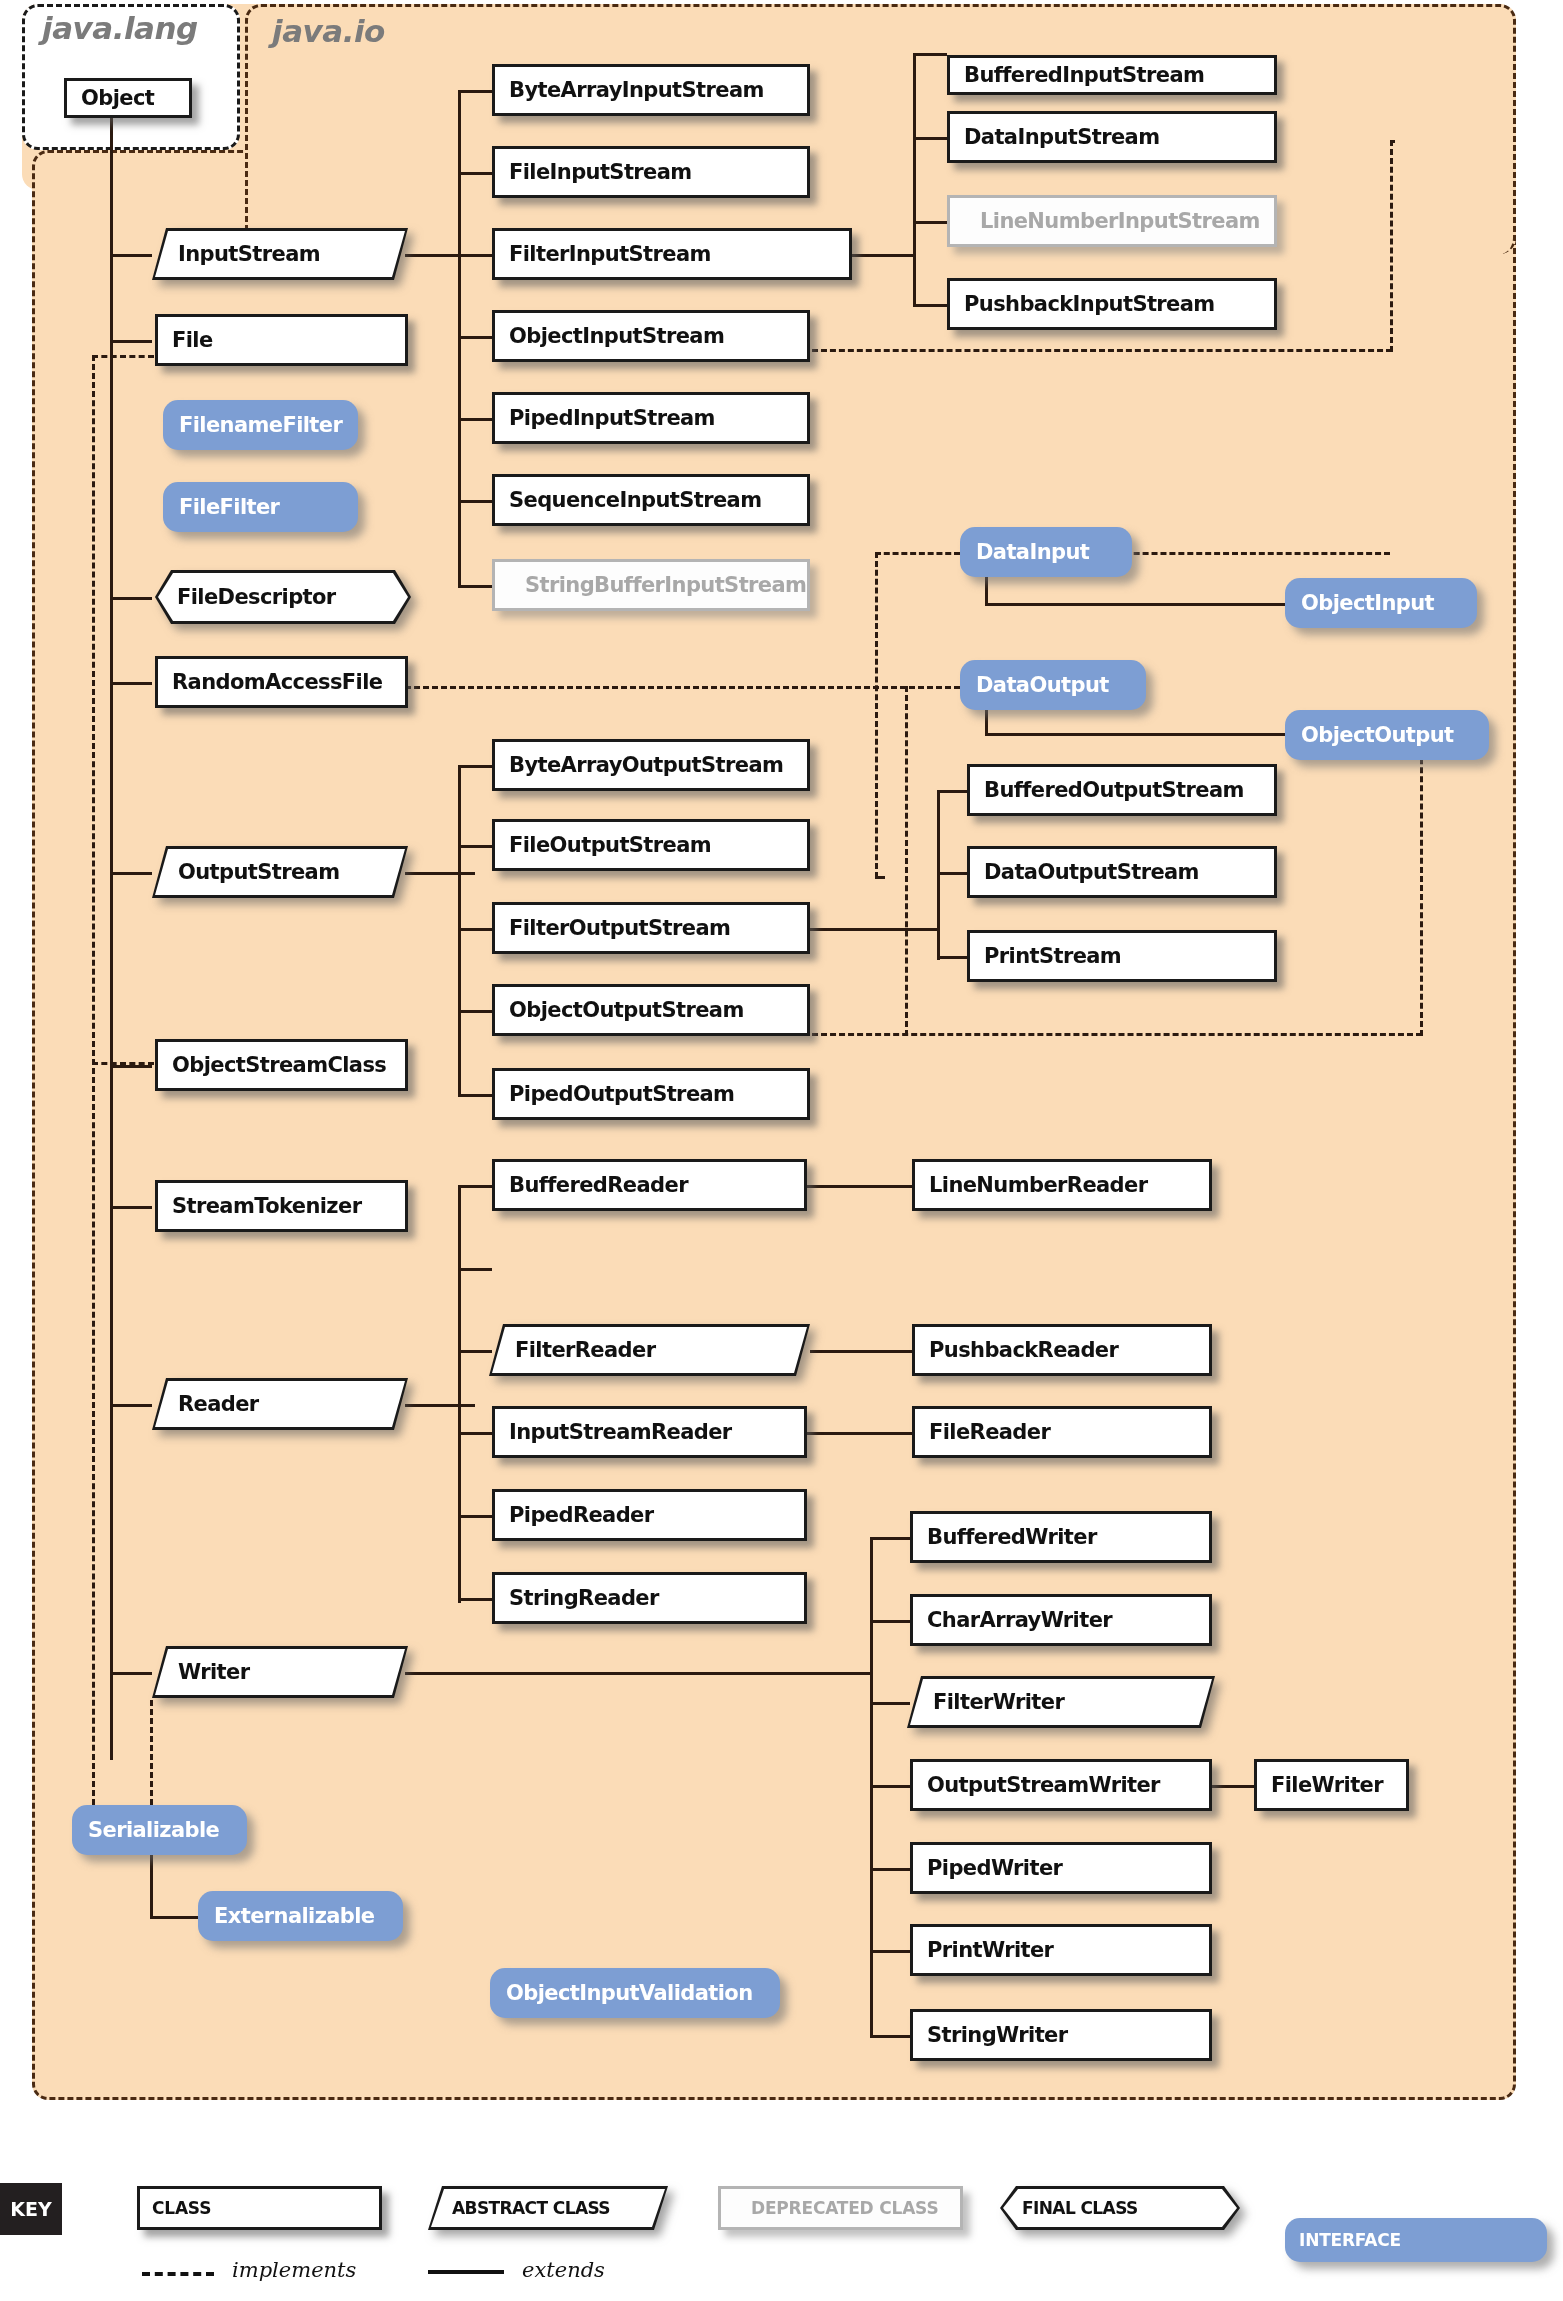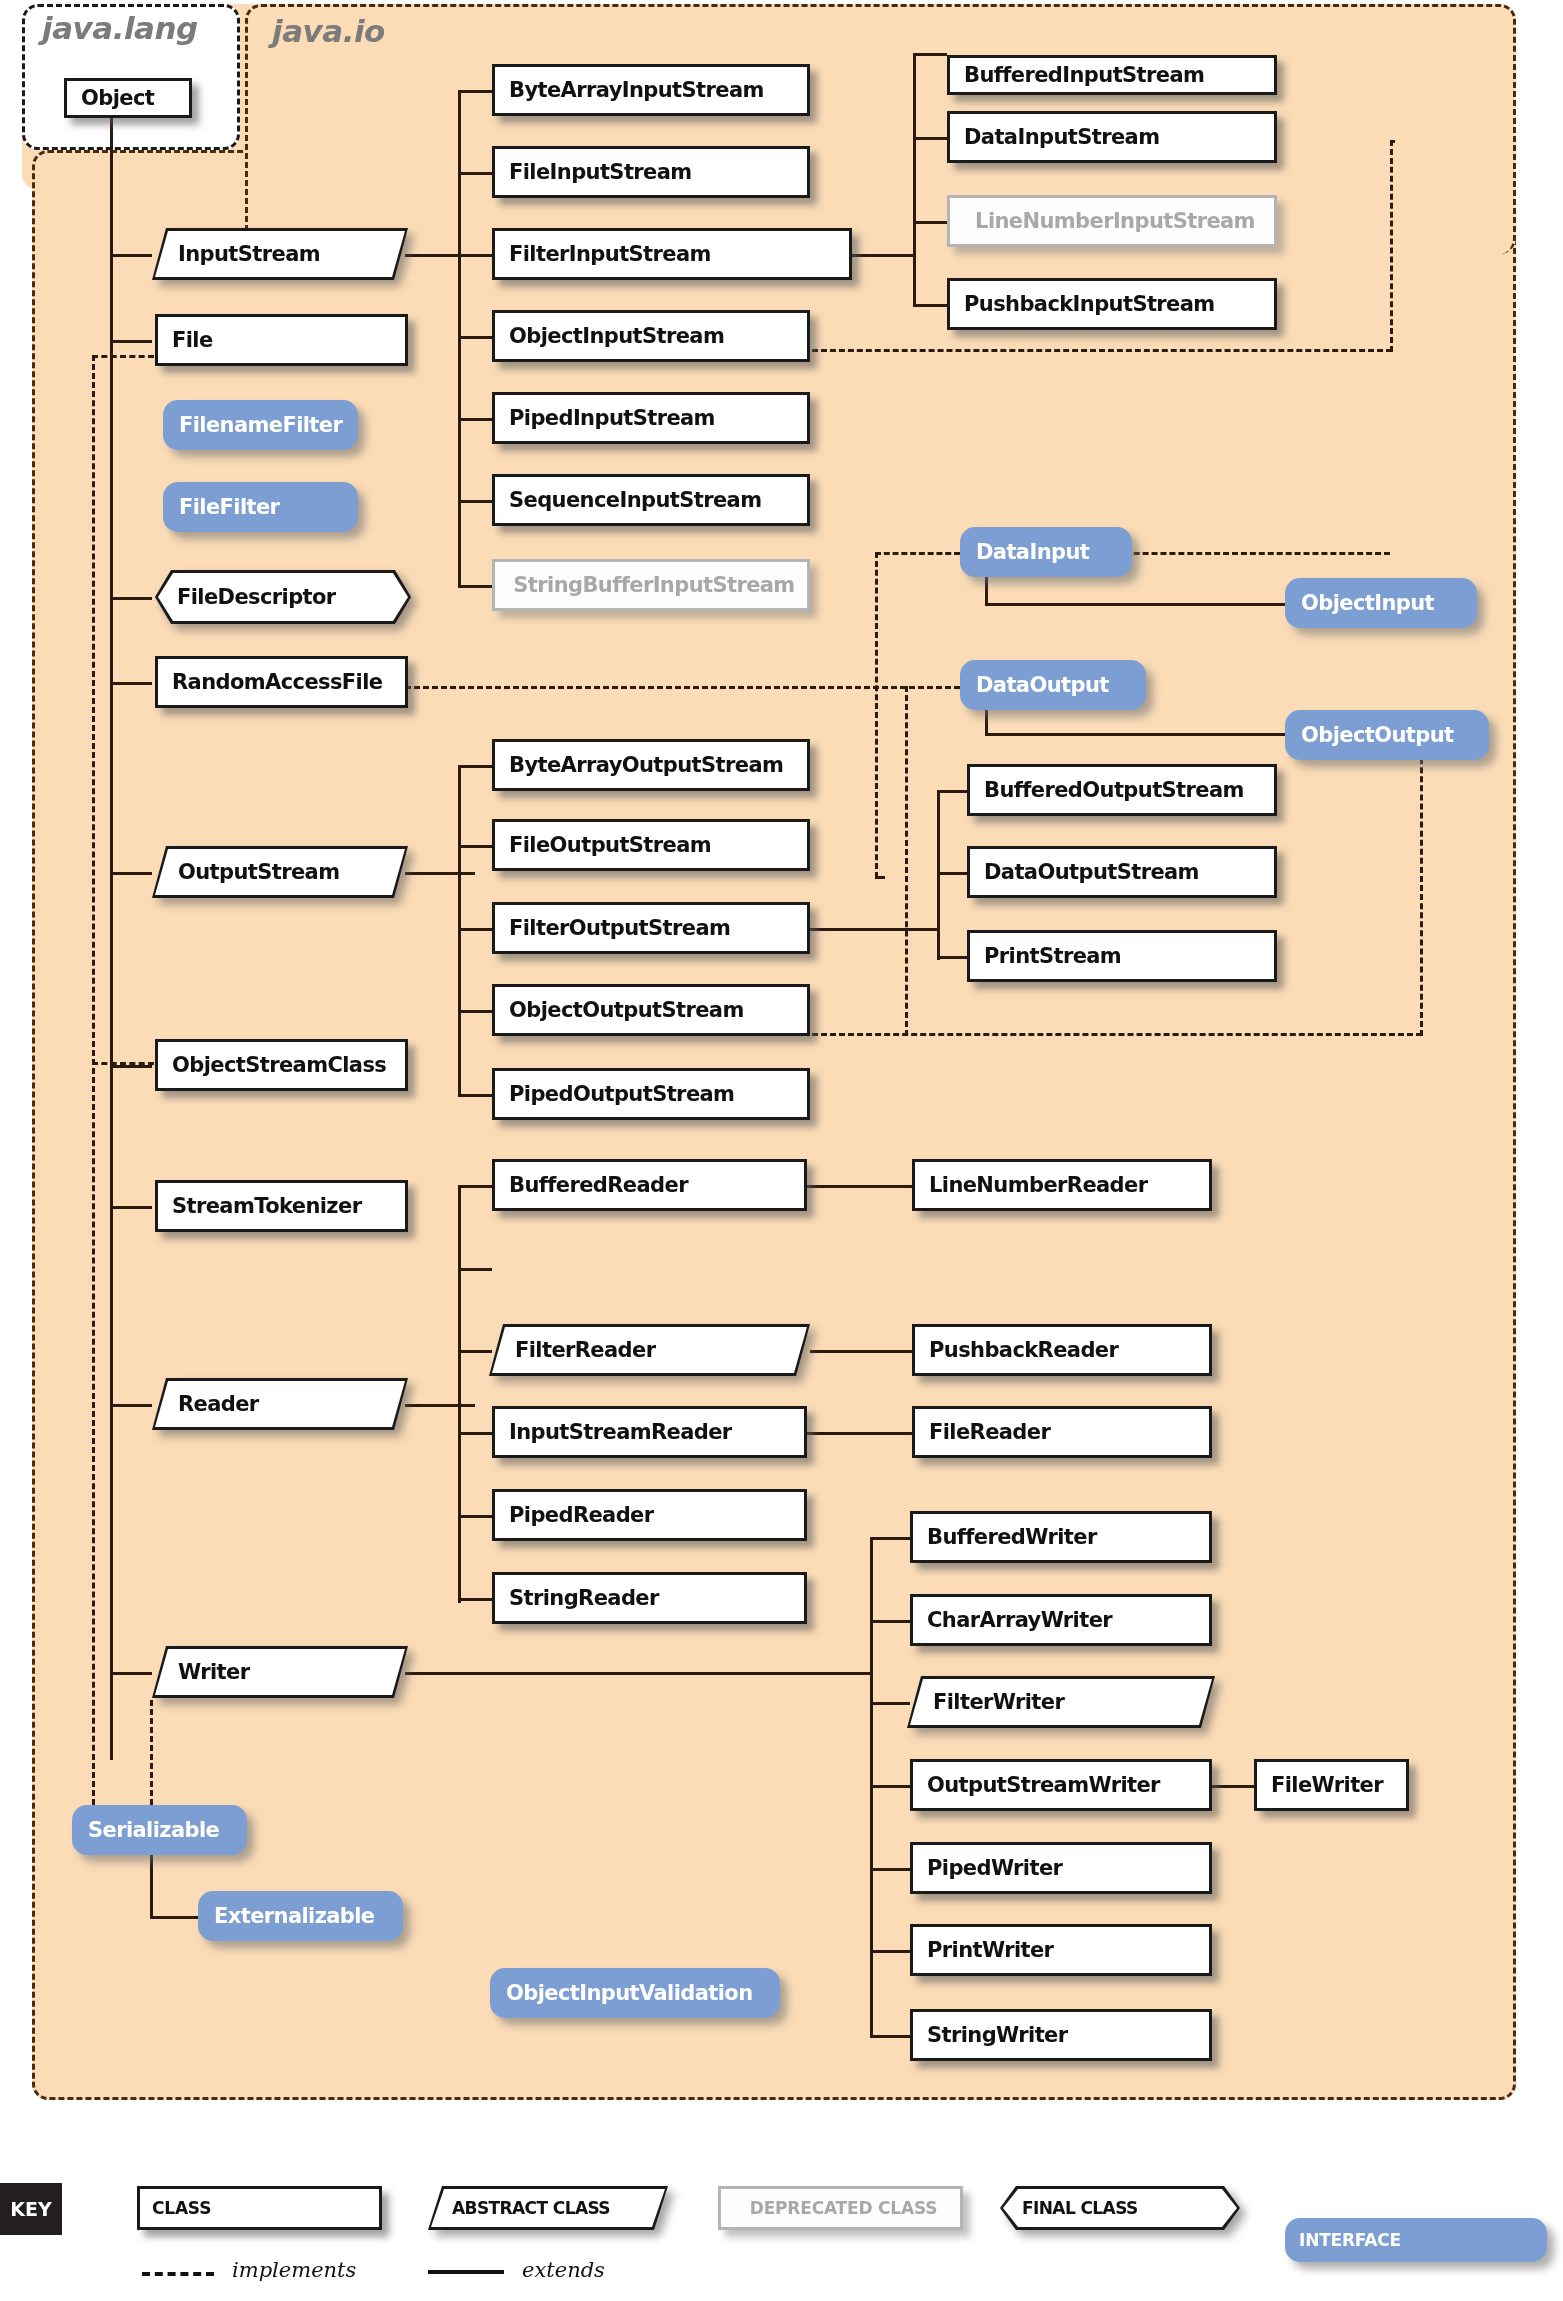--- a/index.html
+++ b/index.html
@@ -38,21 +38,21 @@
        clip-path:polygon(14px 0,100% 0,calc(100% - 14px) 100%,0 100%);}
   .para-wrap .inner{position:absolute;left:3px;top:3px;right:3px;bottom:3px;background:#ffffff;
        -webkit-clip-path:polygon(13px 0,100% 0,calc(100% - 13px) 100%,0 100%);
        clip-path:polygon(13px 0,100% 0,calc(100% - 13px) 100%,0 100%);}
   .para-wrap .ptext{position:absolute;inset:0;display:flex;align-items:center;padding-left:26px;
        font-family:"DejaVu Sans", sans-serif;font-weight:bold;font-size:21px;color:#111;
        letter-spacing:-0.6px;white-space:nowrap;}
 
   
   .n-deprecated{background:#fdfdfd;border:3px solid #b4b4b4;color:#a8a8a8;
-           box-shadow:7px 7px 7px rgba(120,120,120,.45);padding-left:6px;justify-content:center;}
+           box-shadow:7px 7px 7px rgba(120,120,120,.45);padding-left:30px;}
 
   
   .oct-wrap{position:absolute;filter:drop-shadow(6px 6px 5px rgba(90,90,90,.55));}
   .oct-wrap .outer{position:absolute;inset:0;background:#1a1a1a;
        -webkit-clip-path:polygon(16px 0,calc(100% - 16px) 0,100% 50%,calc(100% - 16px) 100%,16px 100%,0 50%);
        clip-path:polygon(16px 0,calc(100% - 16px) 0,100% 50%,calc(100% - 16px) 100%,16px 100%,0 50%);}
   .oct-wrap .inner{position:absolute;left:3px;top:3px;right:3px;bottom:3px;background:#ffffff;
        -webkit-clip-path:polygon(15px 0,calc(100% - 15px) 0,100% 50%,calc(100% - 15px) 100%,15px 100%,0 50%);
        clip-path:polygon(15px 0,calc(100% - 15px) 0,100% 50%,calc(100% - 15px) 100%,15px 100%,0 50%);}
   .oct-wrap .ptext{position:absolute;inset:0;display:flex;align-items:center;padding-left:22px;

